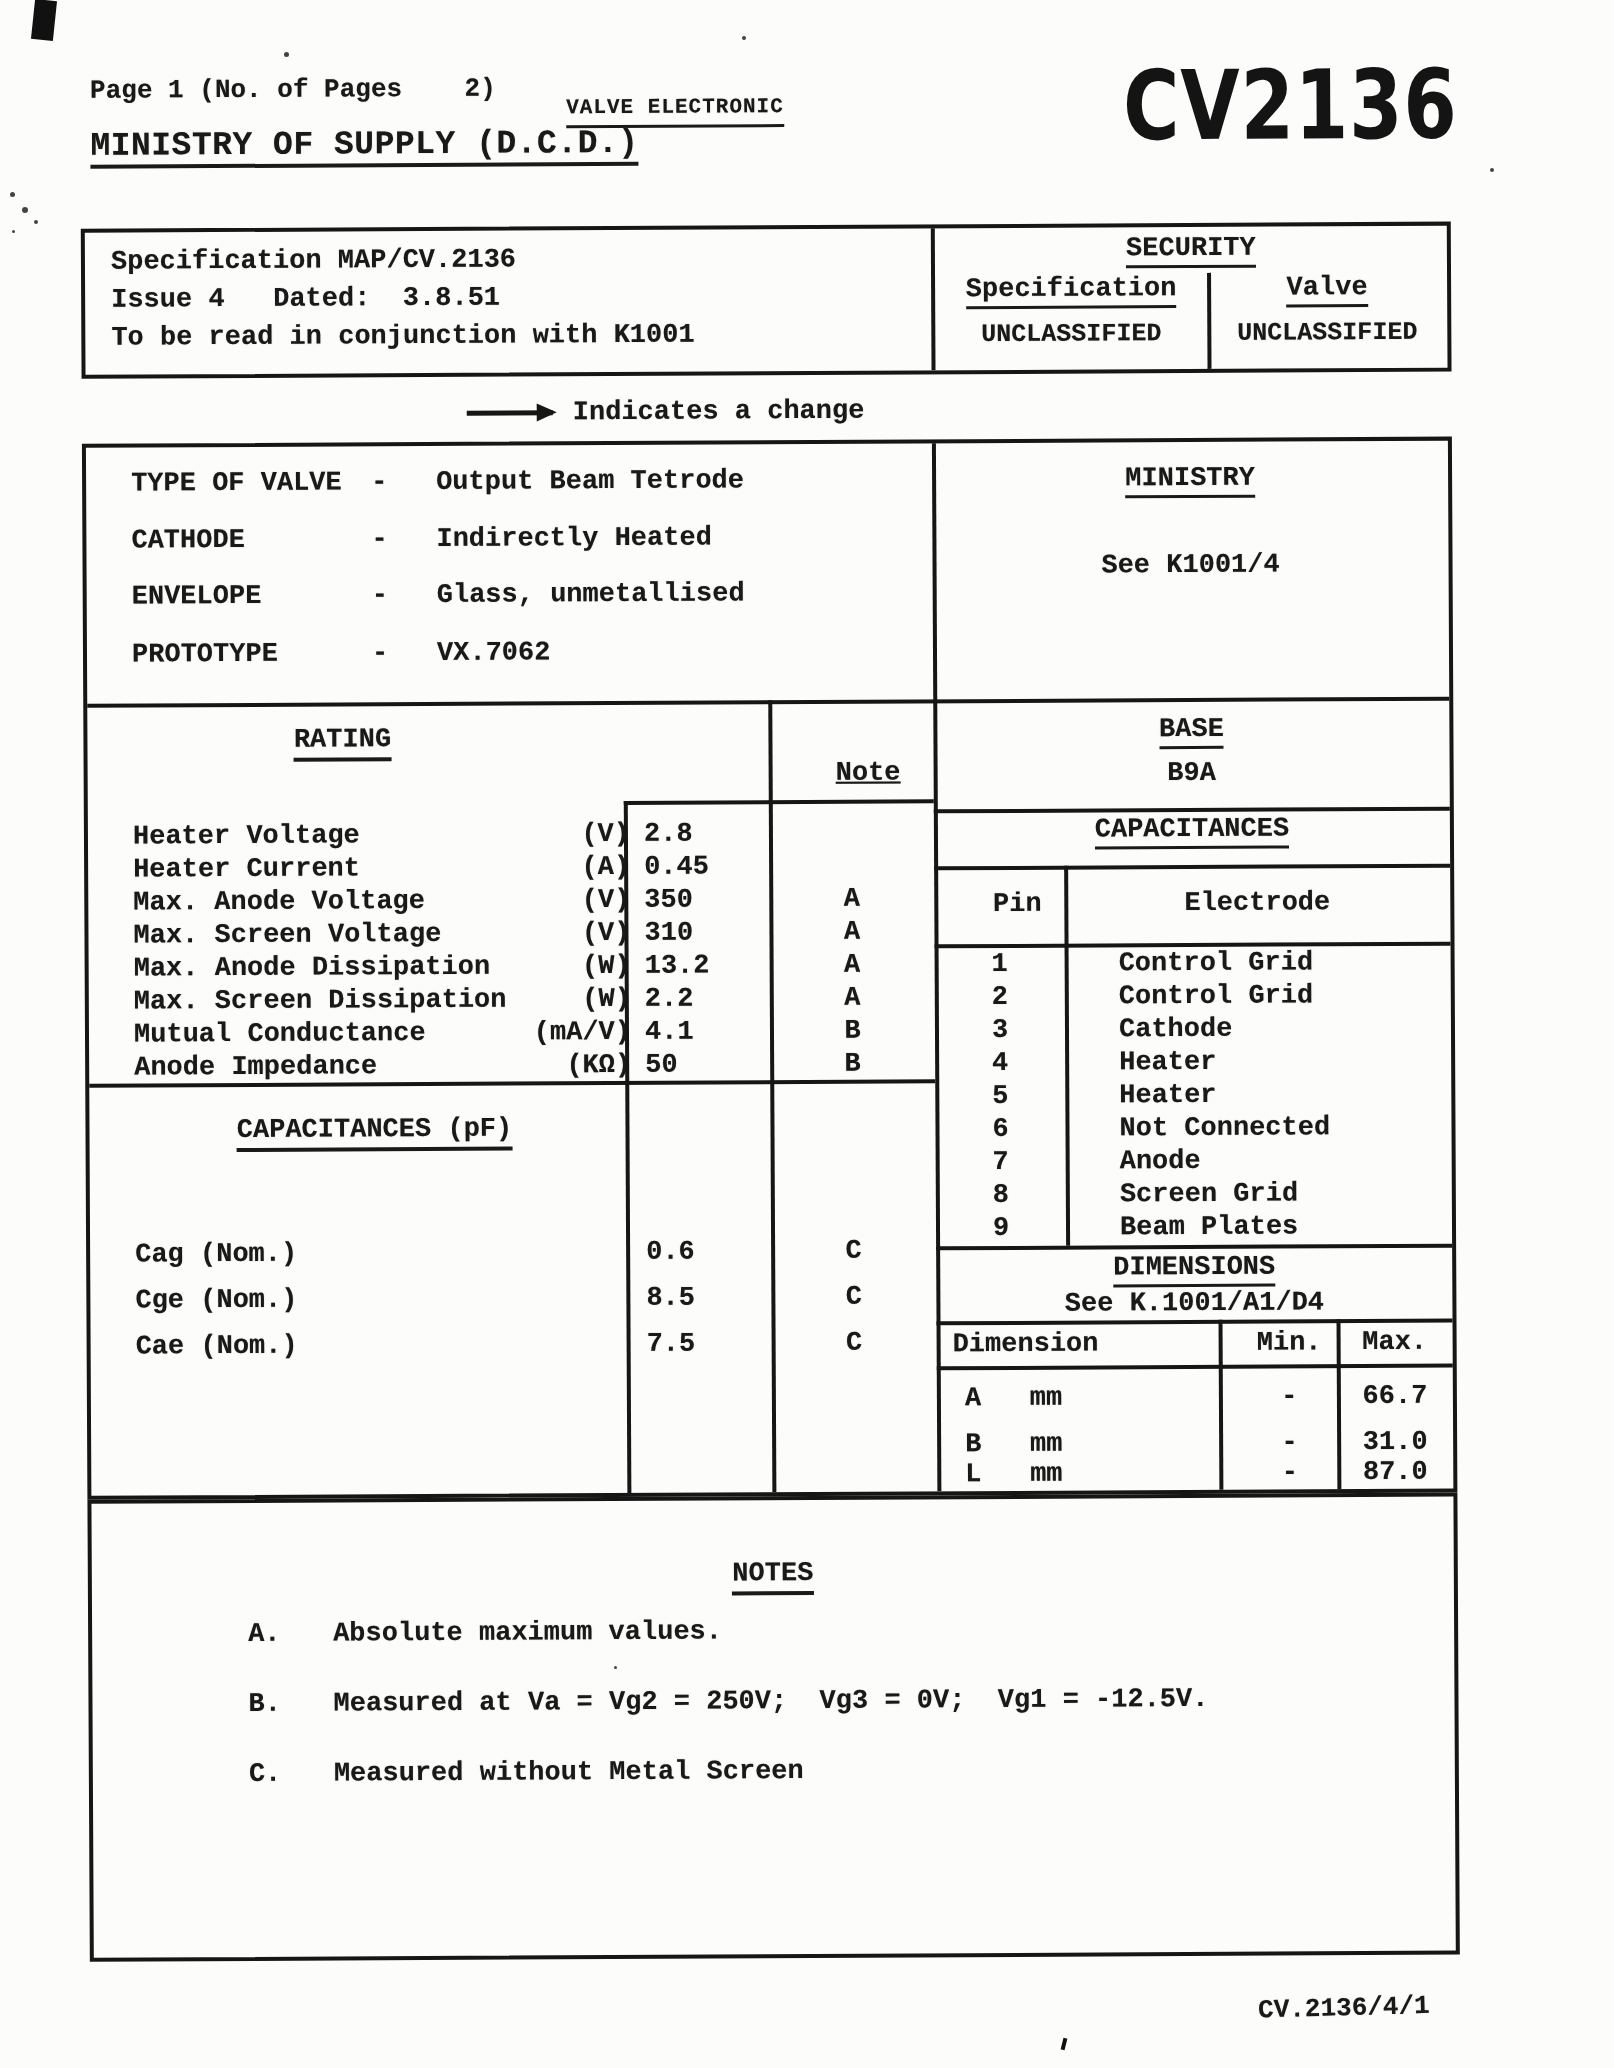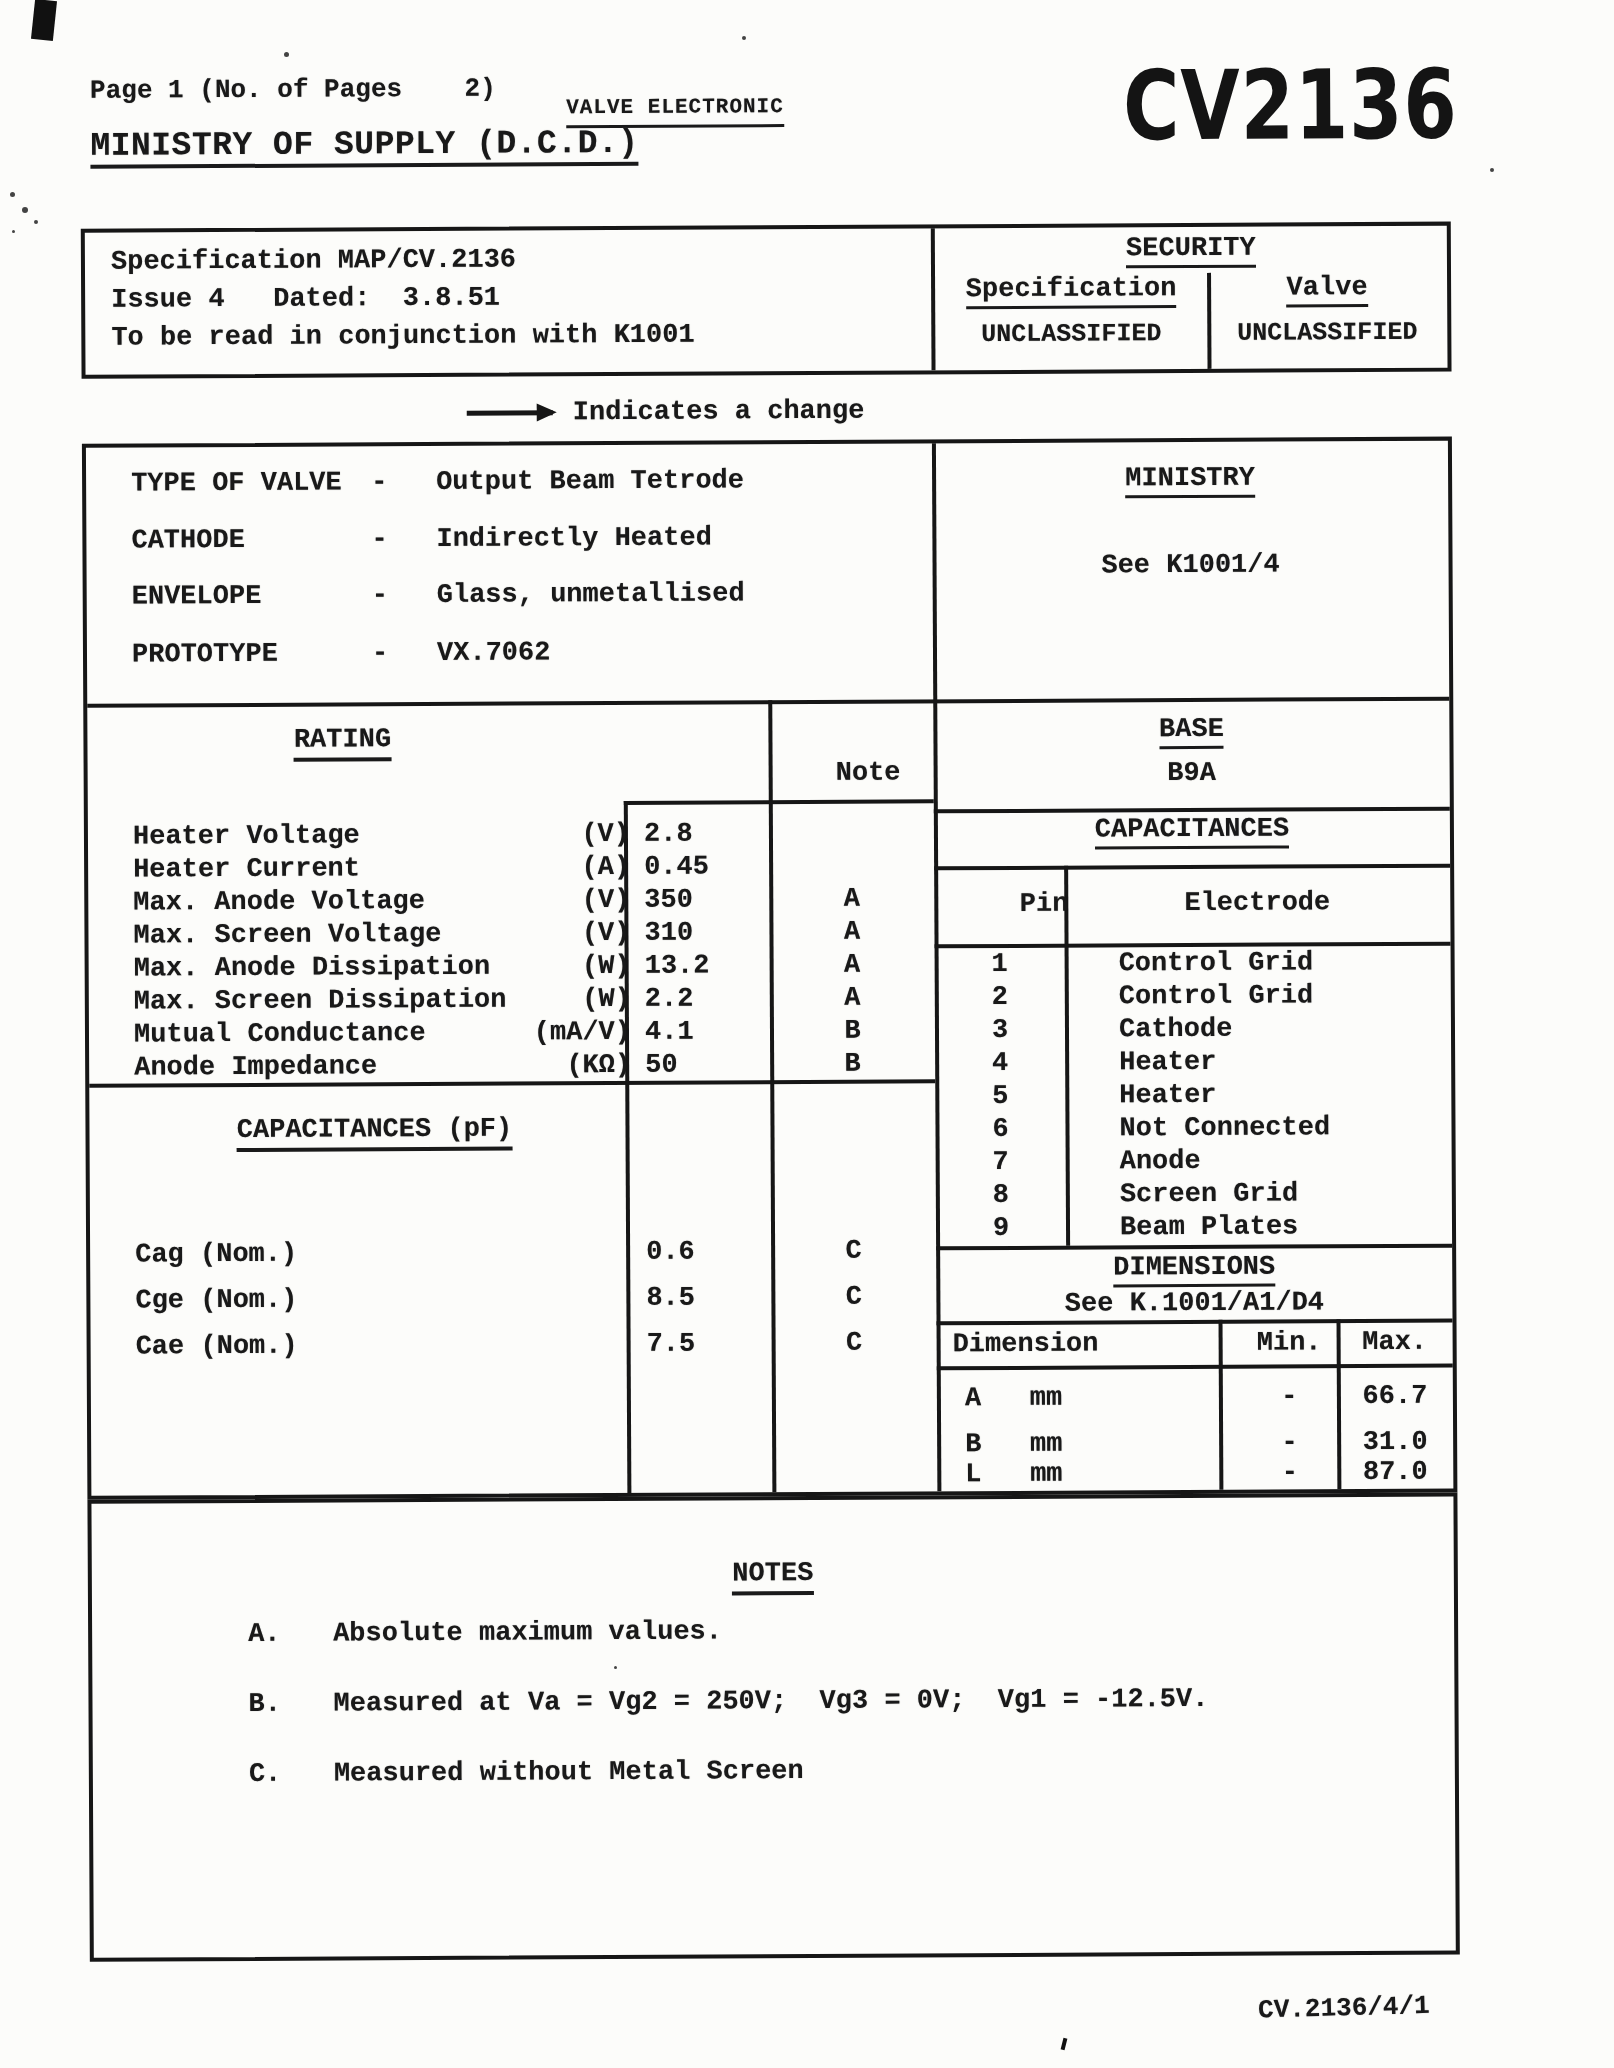--- a/index.html
+++ b/index.html
@@ -143,21 +143,21 @@
       </div>
       <div class="vrow" style="top:192px;">
         <span class="t lab">PROTOTYPE</span>
         <span class="t dash">-</span>
         <span class="t val">VX.7062</span>
       </div>
 
       <div class="abs ctr" style="left:130px;top:278px;width:250px;">
         <span class="t uu">RATING</span>
       </div>
-      <div class="t abs ctr" style="left:681px;top:314px;width:199px;">Note</div>
+      <div class="t abs ctr" style="left:681px;top:314px;width:199px;text-decoration:underline;">Note</div>
 
       <div class="r-row" style="top:374px;">
         <span class="t lab">Heater Voltage</span>
         <span class="t unit">(V)</span>
         <span class="t val">2.8</span>
         <span class="t note"></span>
       </div>
       <div class="r-row" style="top:407px;">
         <span class="t lab">Heater Current</span>
         <span class="t unit">(A)</span>
@@ -228,21 +228,21 @@
 
         <div class="rr-ctr" style="top:272px;">
           <span class="t u">BASE</span>
         </div>
         <div class="t rr-ctr" style="top:316px;">B9A</div>
 
         <div class="rr-ctr" style="top:372px;">
           <span class="t u">CAPACITANCES</span>
         </div>
 
-        <div class="t abs ctr" style="left:0;top:446px;width:134px;text-align:right;">Pin</div>
+        <div class="t abs ctr" style="left:16px;top:446px;width:134px;">Pin</div>
         <div class="t abs ctr" style="left:130px;top:446px;width:386px;">Electrode</div>
 
         <div class="pin-row" style="top:506px;">
           <span class="t pin">1</span>
           <span class="t el">Control Grid</span>
         </div>
         <div class="pin-row" style="top:539px;">
           <span class="t pin">2</span>
           <span class="t el">Control Grid</span>
         </div>

